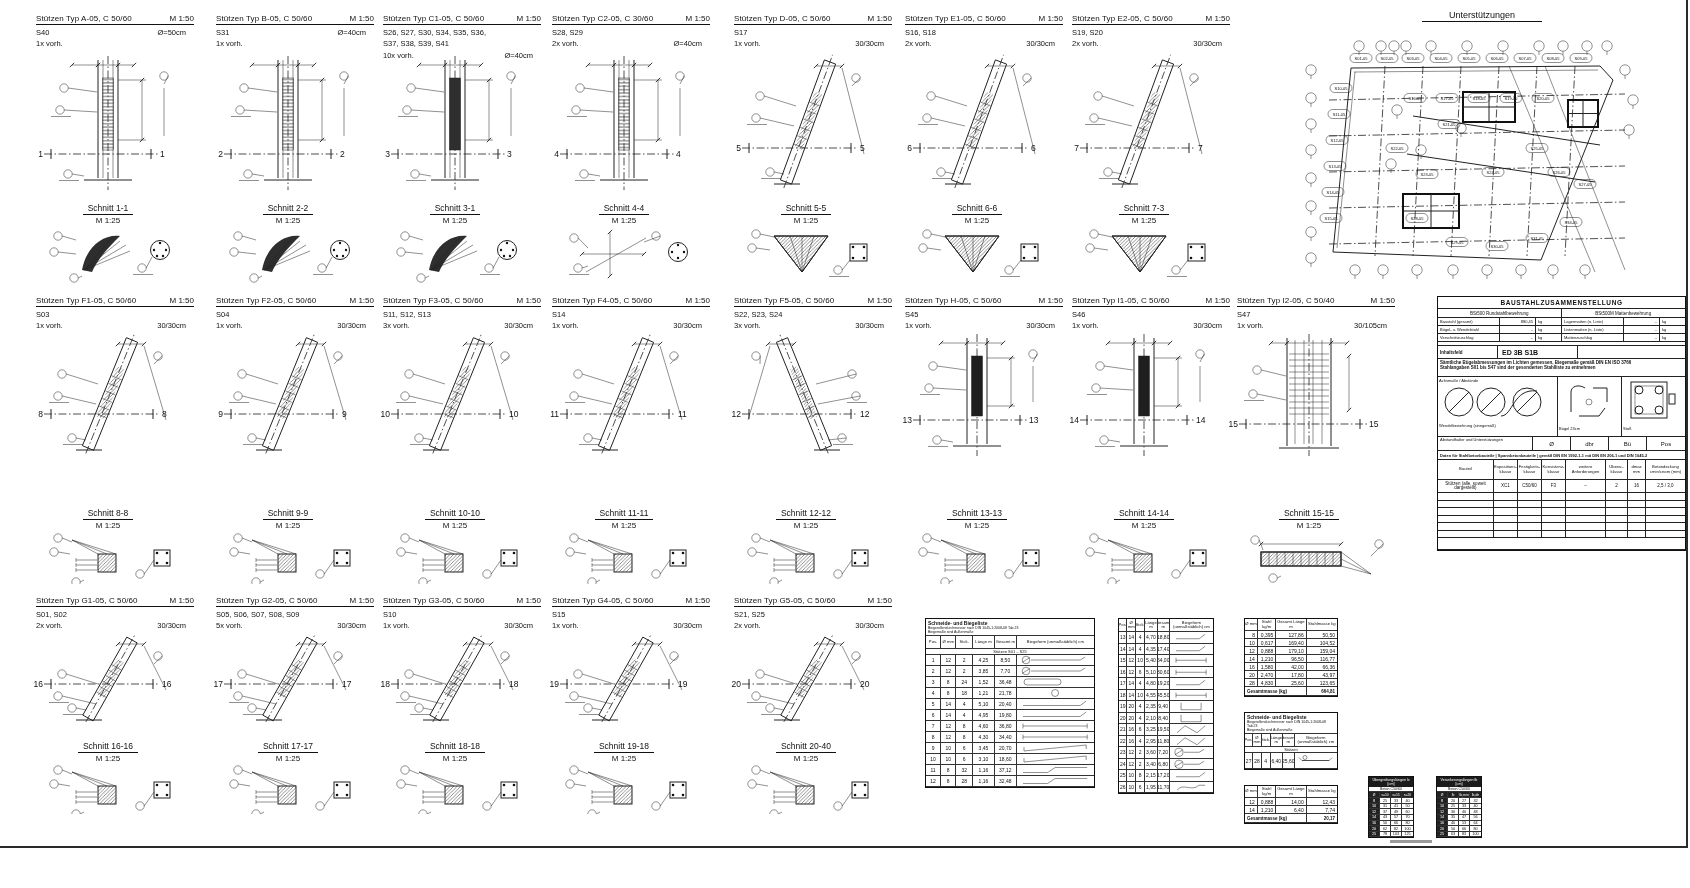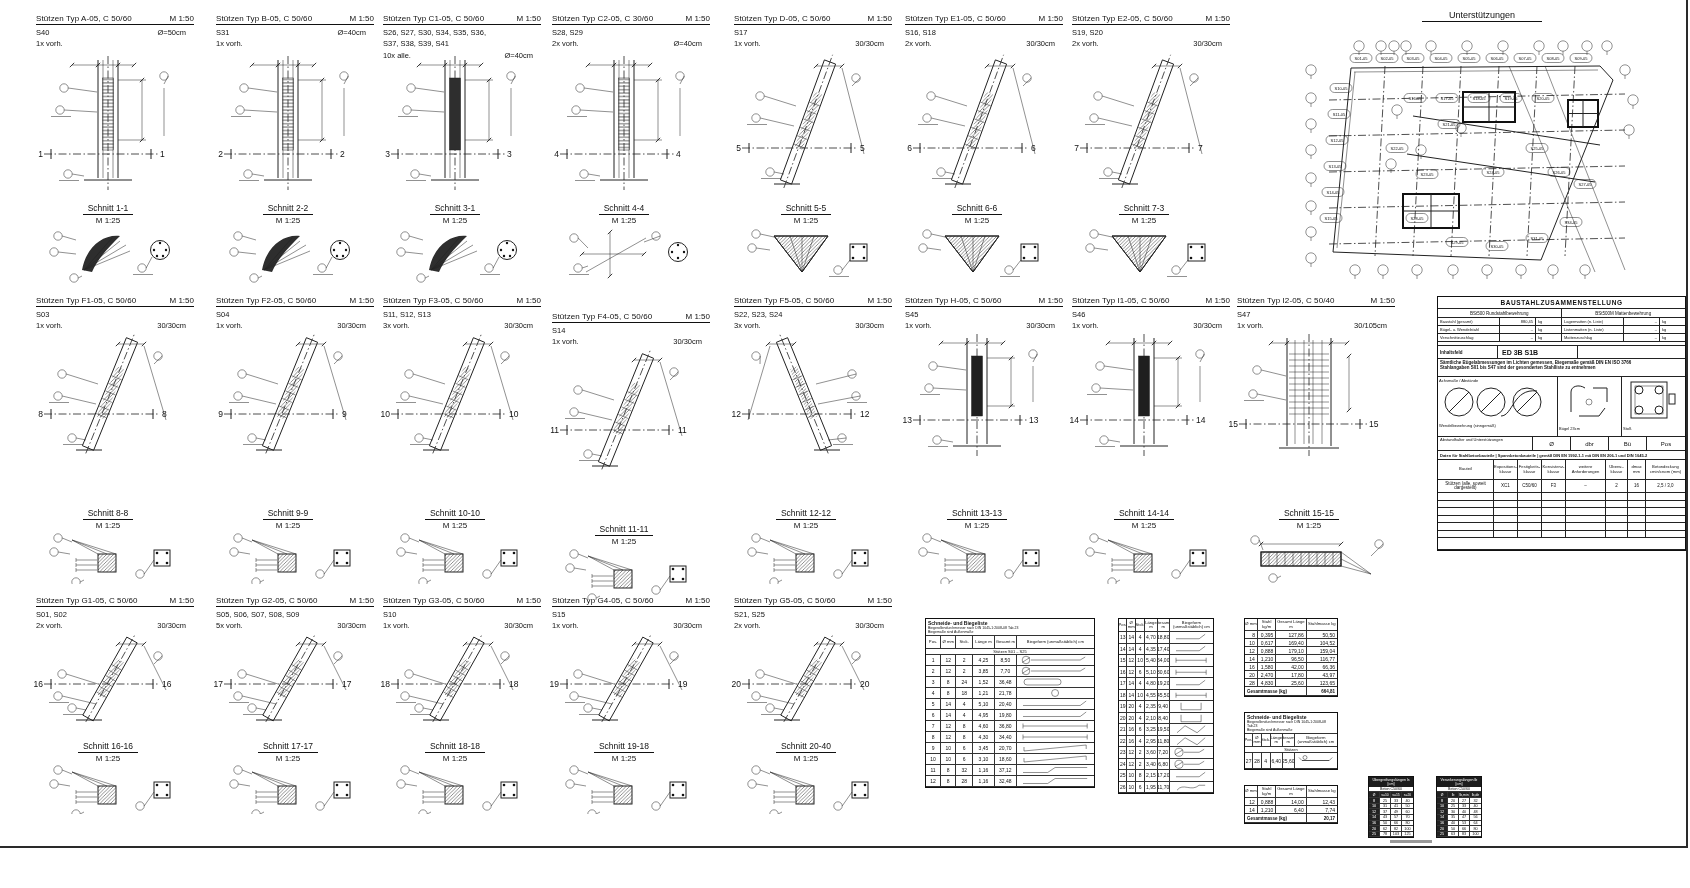--- a/index.html
+++ b/index.html
@@ -230,21 +230,21 @@
         </div>
         <div class="psub">
           <span class="psl">S26, S27, S30, S34, S35, S36,</span>
           <span class="psr"></span>
         </div>
         <div class="psub">
           <span class="psl">S37, S38, S39, S41</span>
           <span class="psr"></span>
         </div>
         <div class="psub">
-          <span class="psl">10x alle.</span>
+          <span class="psl">10x vorh.</span>
           <span class="psr">Ø=40cm</span>
         </div>
         <div class="abs" style="left: -8px; top: 40px;"><svg width="170" height="138" viewBox="0 0 170 138">
             <defs>
               <pattern id="ht2" width="5" height="3.4" patternUnits="userSpaceOnUse">
                 <path d="M0 1.7 H5" stroke="#333" stroke-width="0.8"></path>
               </pattern>
               <pattern id="hd2" width="3.5" height="3.5" patternUnits="userSpaceOnUse">
                 <path d="M0 3.5 L3.5 0" stroke="#444" stroke-width="0.6"></path>
               </pattern>
@@ -921,21 +921,21 @@
             <circle cx="125" cy="25" r="1.3" fill="#111"></circle>
             <circle cx="115" cy="35" r="1.3" fill="#111"></circle>
             <circle cx="125" cy="35" r="1.3" fill="#111"></circle>
             <circle cx="98.0" cy="46.0" r="4.2" stroke="#222" stroke-width="0.5" fill="none"></circle>
             <line x1="102.2" y1="46.0" x2="112.0" y2="32.0" stroke="#222" stroke-width="0.5" fill="none"></line>
             <circle cx="34.0" cy="54.0" r="4.2" stroke="#222" stroke-width="0.5" fill="none"></circle>
             <line x1="38.2" y1="54.0" x2="42.0" y2="52.0" stroke="#222" stroke-width="0.5" fill="none"></line>
             <line x1="25.0" y1="60.5" x2="45.0" y2="60.5" stroke="#222" stroke-width="0.5" fill="none"></line>
           </svg></div>
       </div>
-      <div class="panel" style="left: 552px; top: 312px; width: 170px; height: 288px;">
+      <div class="panel" style="left: 552px; top: 296px; width: 170px; height: 288px;">
         <div class="phead">
           <span class="ptitle">Stützen Typ F4-05, C 50/60</span>
           <span class="pscale">M 1:50</span>
         </div>
         <div class="psub">
           <span class="psl">S14</span>
           <span class="psr"></span>
         </div>
         <div class="psub">
           <span class="psl">1x vorh.</span>

